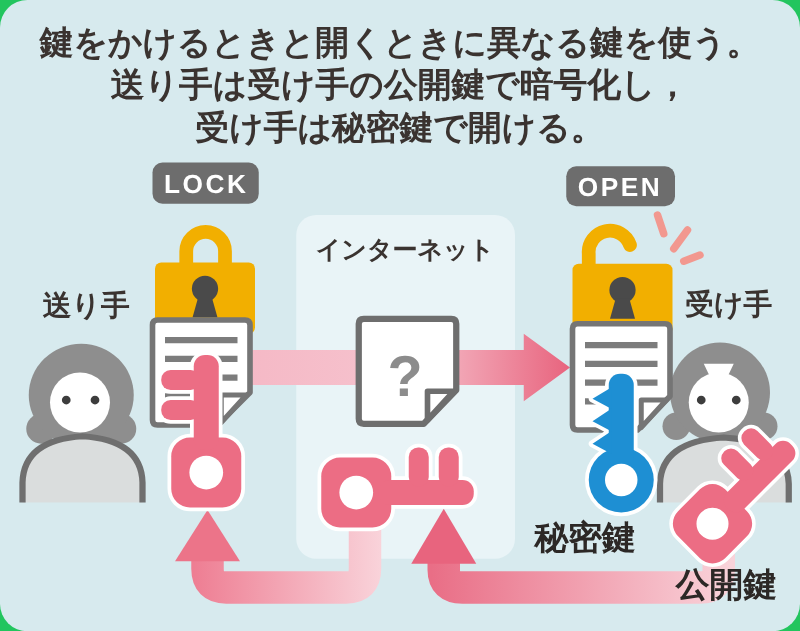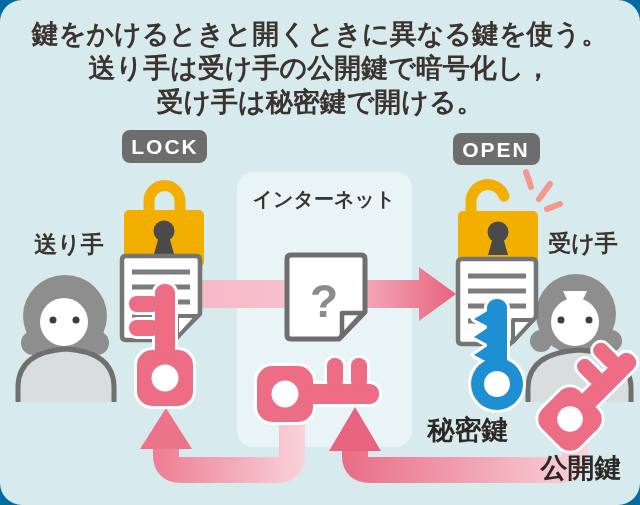--- a/index.html
+++ b/index.html
@@ -1,16 +1,16 @@
 <!DOCTYPE html>
 <html><head>
 <meta charset="utf-8">
 <style>
   html,body{margin:0;padding:0;background:#fff;}
-  .stage{position:relative;width:640px;height:505px;background:#0369a1;overflow:hidden;
+  .stage{position:relative;width:640px;height:505px;background:#22c55e;overflow:hidden;
          font-family:"Liberation Sans","DejaVu Sans",sans-serif;}
   svg text{font-family:"Liberation Sans","DejaVu Sans",sans-serif;}
   .title-line{font-size:27px;font-weight:700;}
   .badge-text{font-size:21px;font-weight:700;letter-spacing:2px;}
   .side-label{font-size:23px;font-weight:700;}
   .net-label{font-size:20px;font-weight:700;}
   .key-label{font-size:27px;font-weight:700;}
   .q-mark{font-size:46px;font-weight:700;}
 </style>
 </head>

